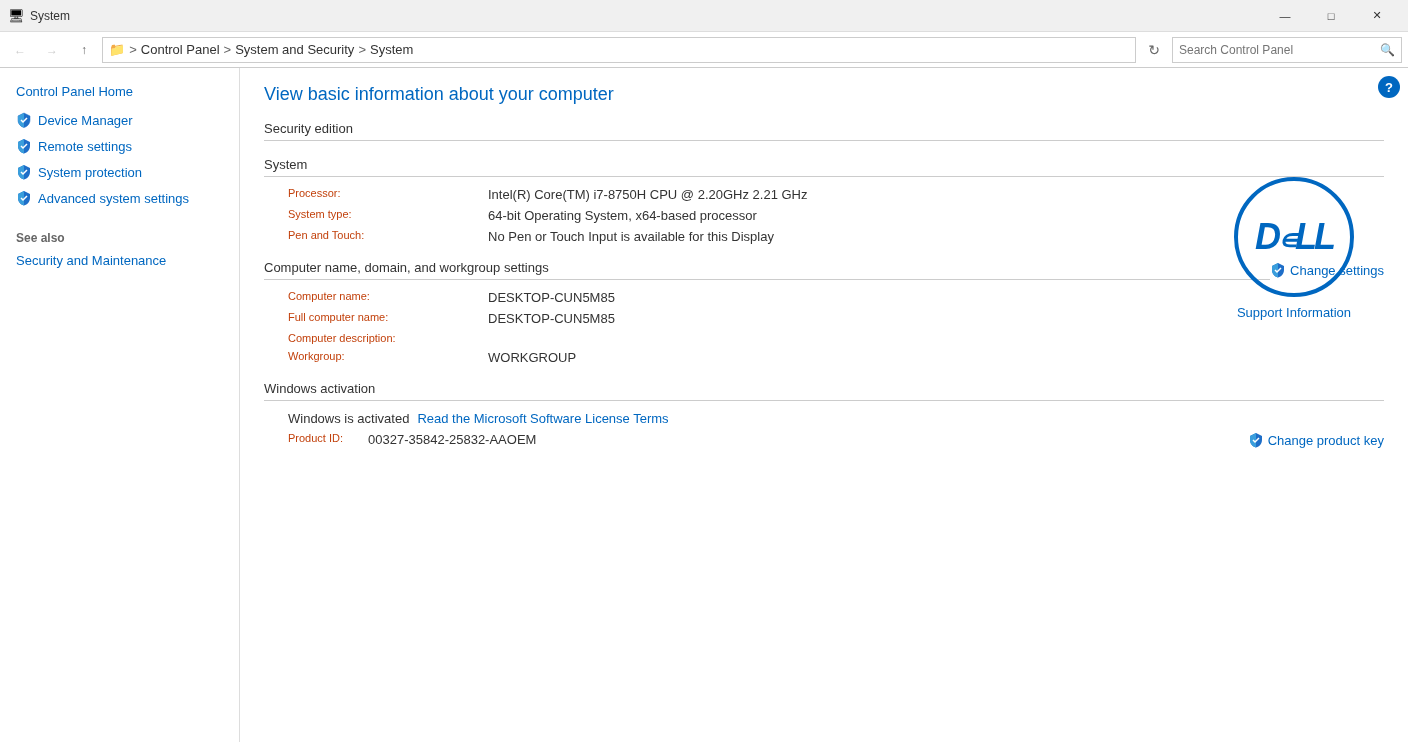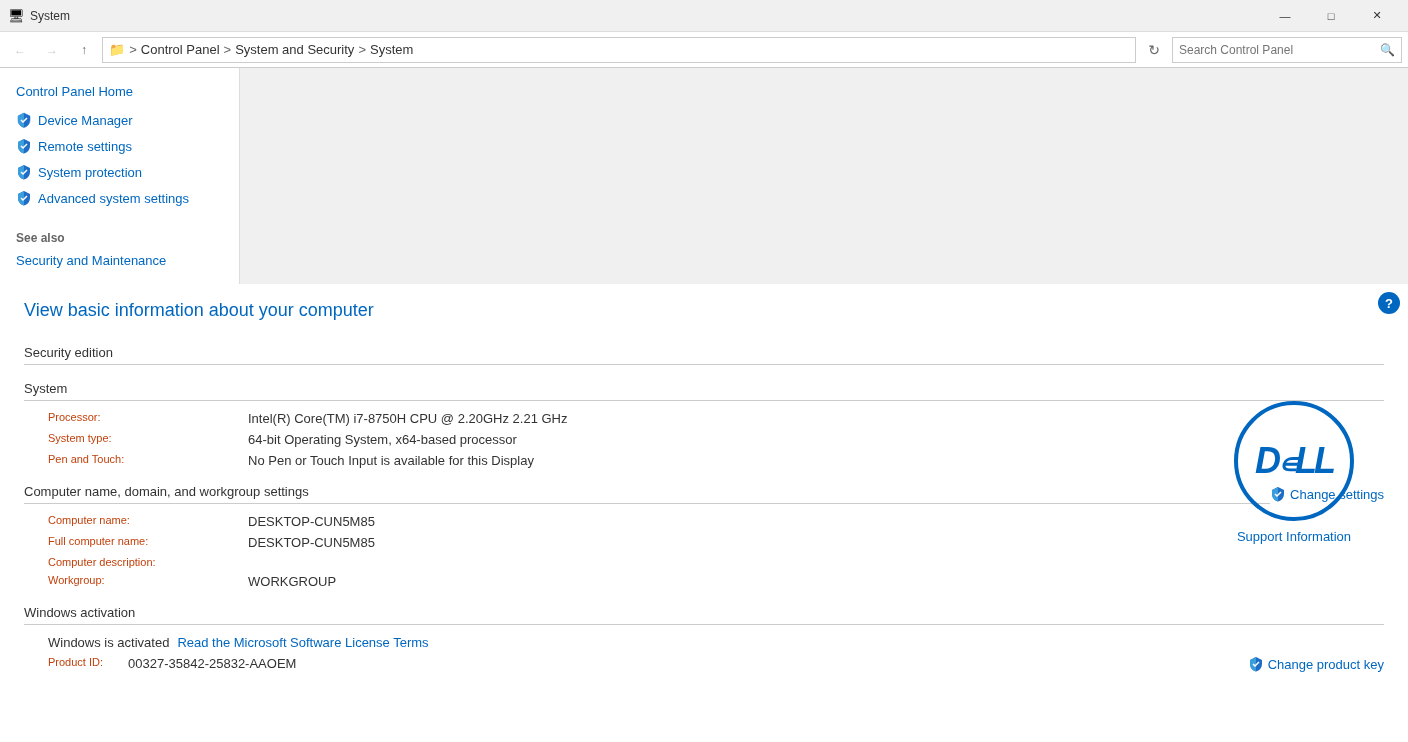--- a/index.html
+++ b/index.html
@@ -58,21 +58,20 @@
     .search-box input {
       border: none; outline: none; flex: 1; font-size: 12px; background: transparent;
       color: #999;
     }
     .search-icon { color: #666; font-size: 12px; }
 
     
     .main-layout {
       display: flex;
       height: calc(742px - 68px);
-      flex-direction: column;
     }
 
     
     .sidebar {
       width: 240px;
       background: #fff;
       border-right: 1px solid #ddd;
       padding: 12px 0;
       flex-shrink: 0;
     }
@@ -107,21 +106,21 @@
     }
     .help-btn {
       position: absolute; top: 8px; right: 8px;
       width: 22px; height: 22px; border-radius: 50%;
       background: #0067c0; color: white; border: none;
       font-size: 13px; cursor: pointer; display: flex; align-items: center; justify-content: center;
       font-weight: bold;
     }
     .page-title {
       font-size: 18px; color: #0067c0; font-weight: 300;
-      margin-bottom: 24px;
+      margin-bottom: 16px;
     }
 
     
     .section { margin-bottom: 16px; }
     .section-header {
       font-size: 13px; color: #333;
       border-bottom: 1px solid #ccc;
       padding-bottom: 4px;
       margin-bottom: 10px;
     }

